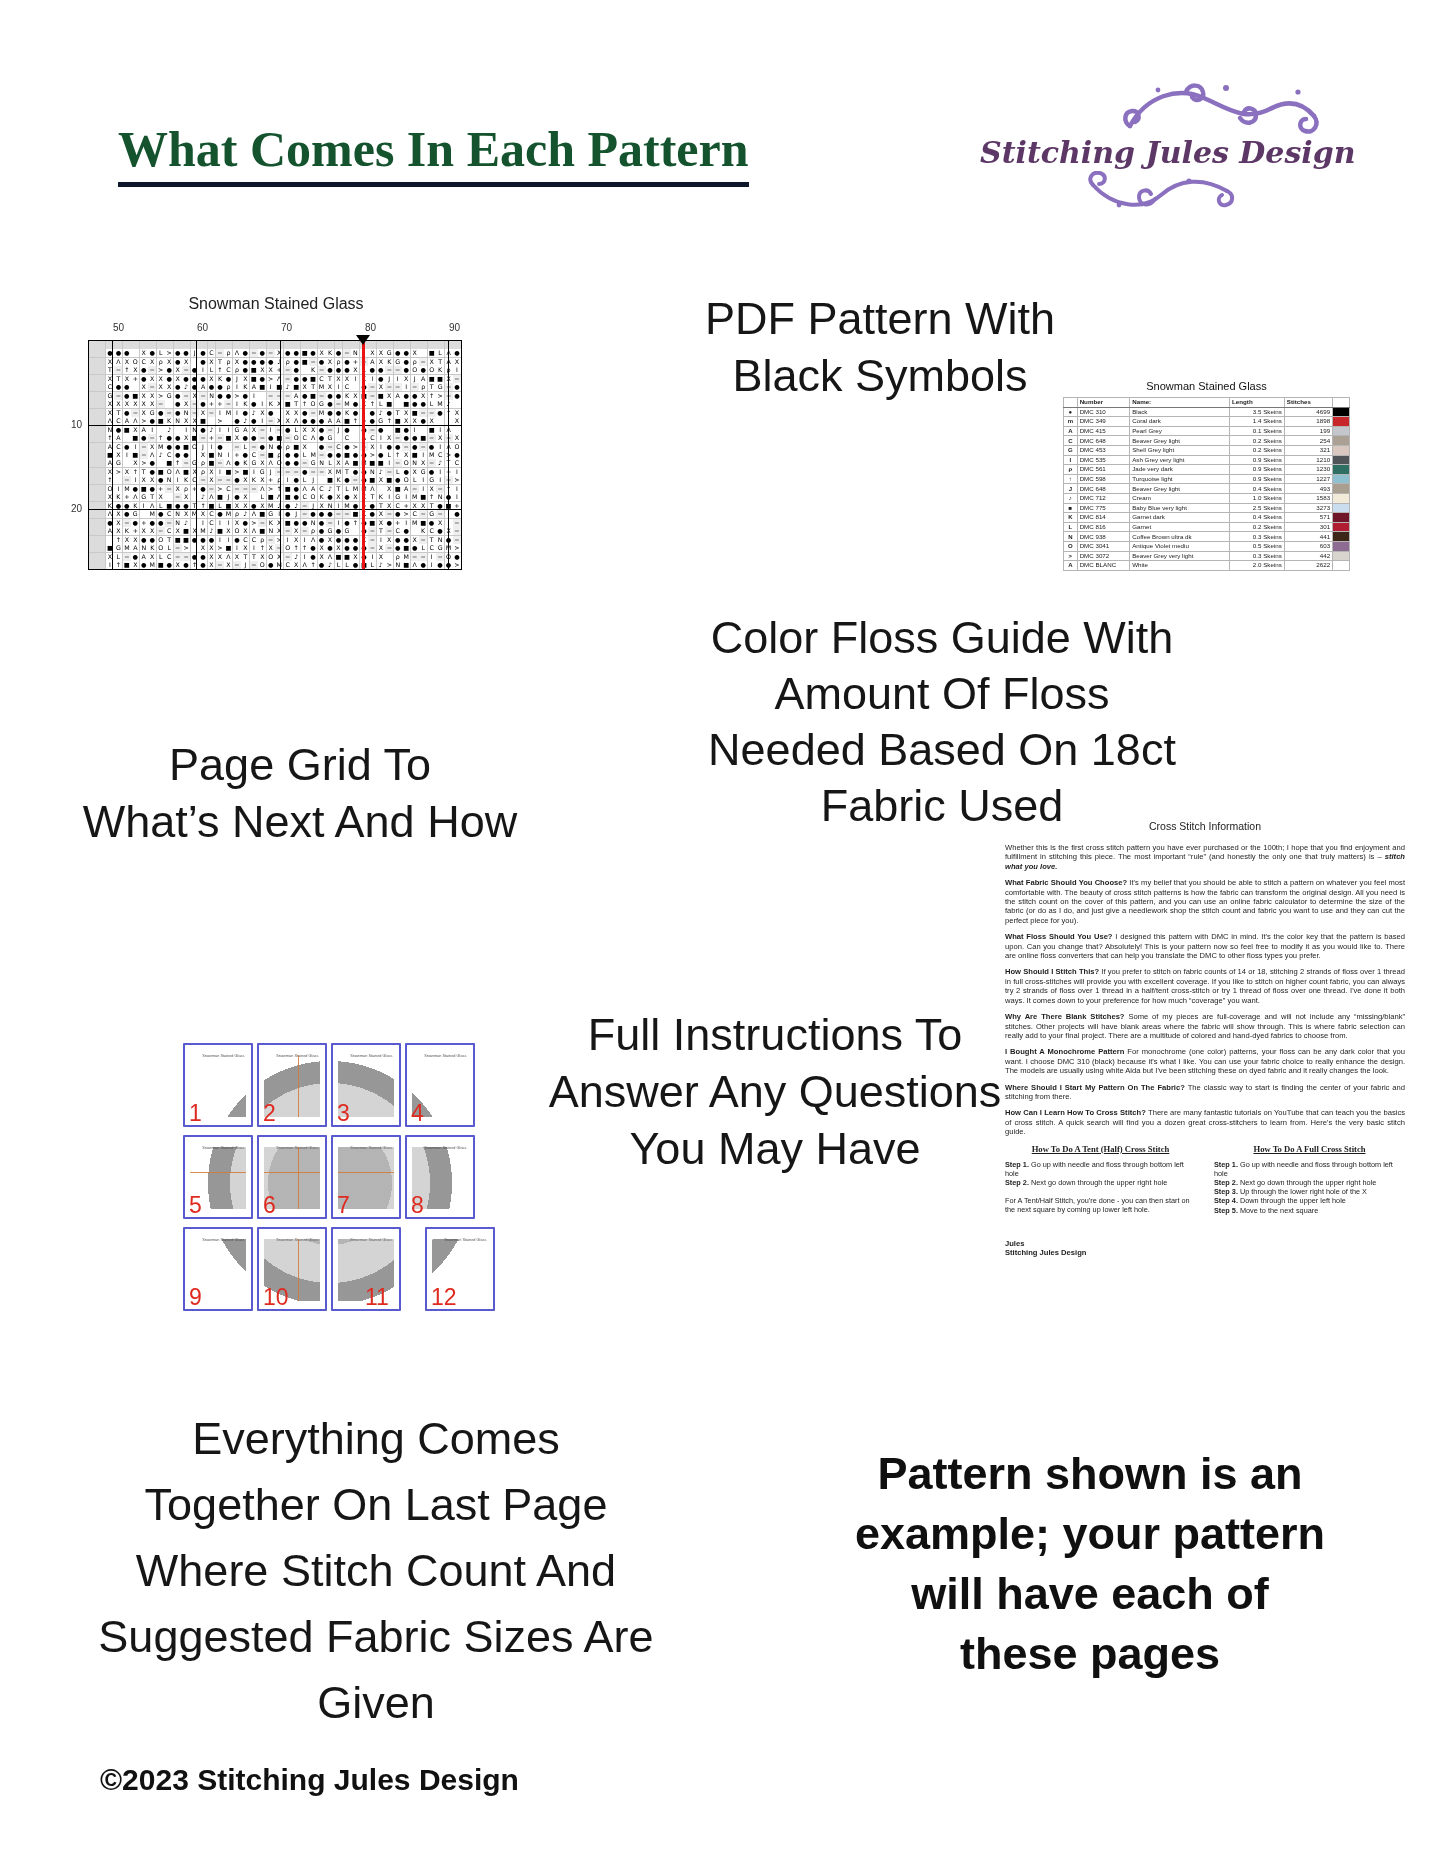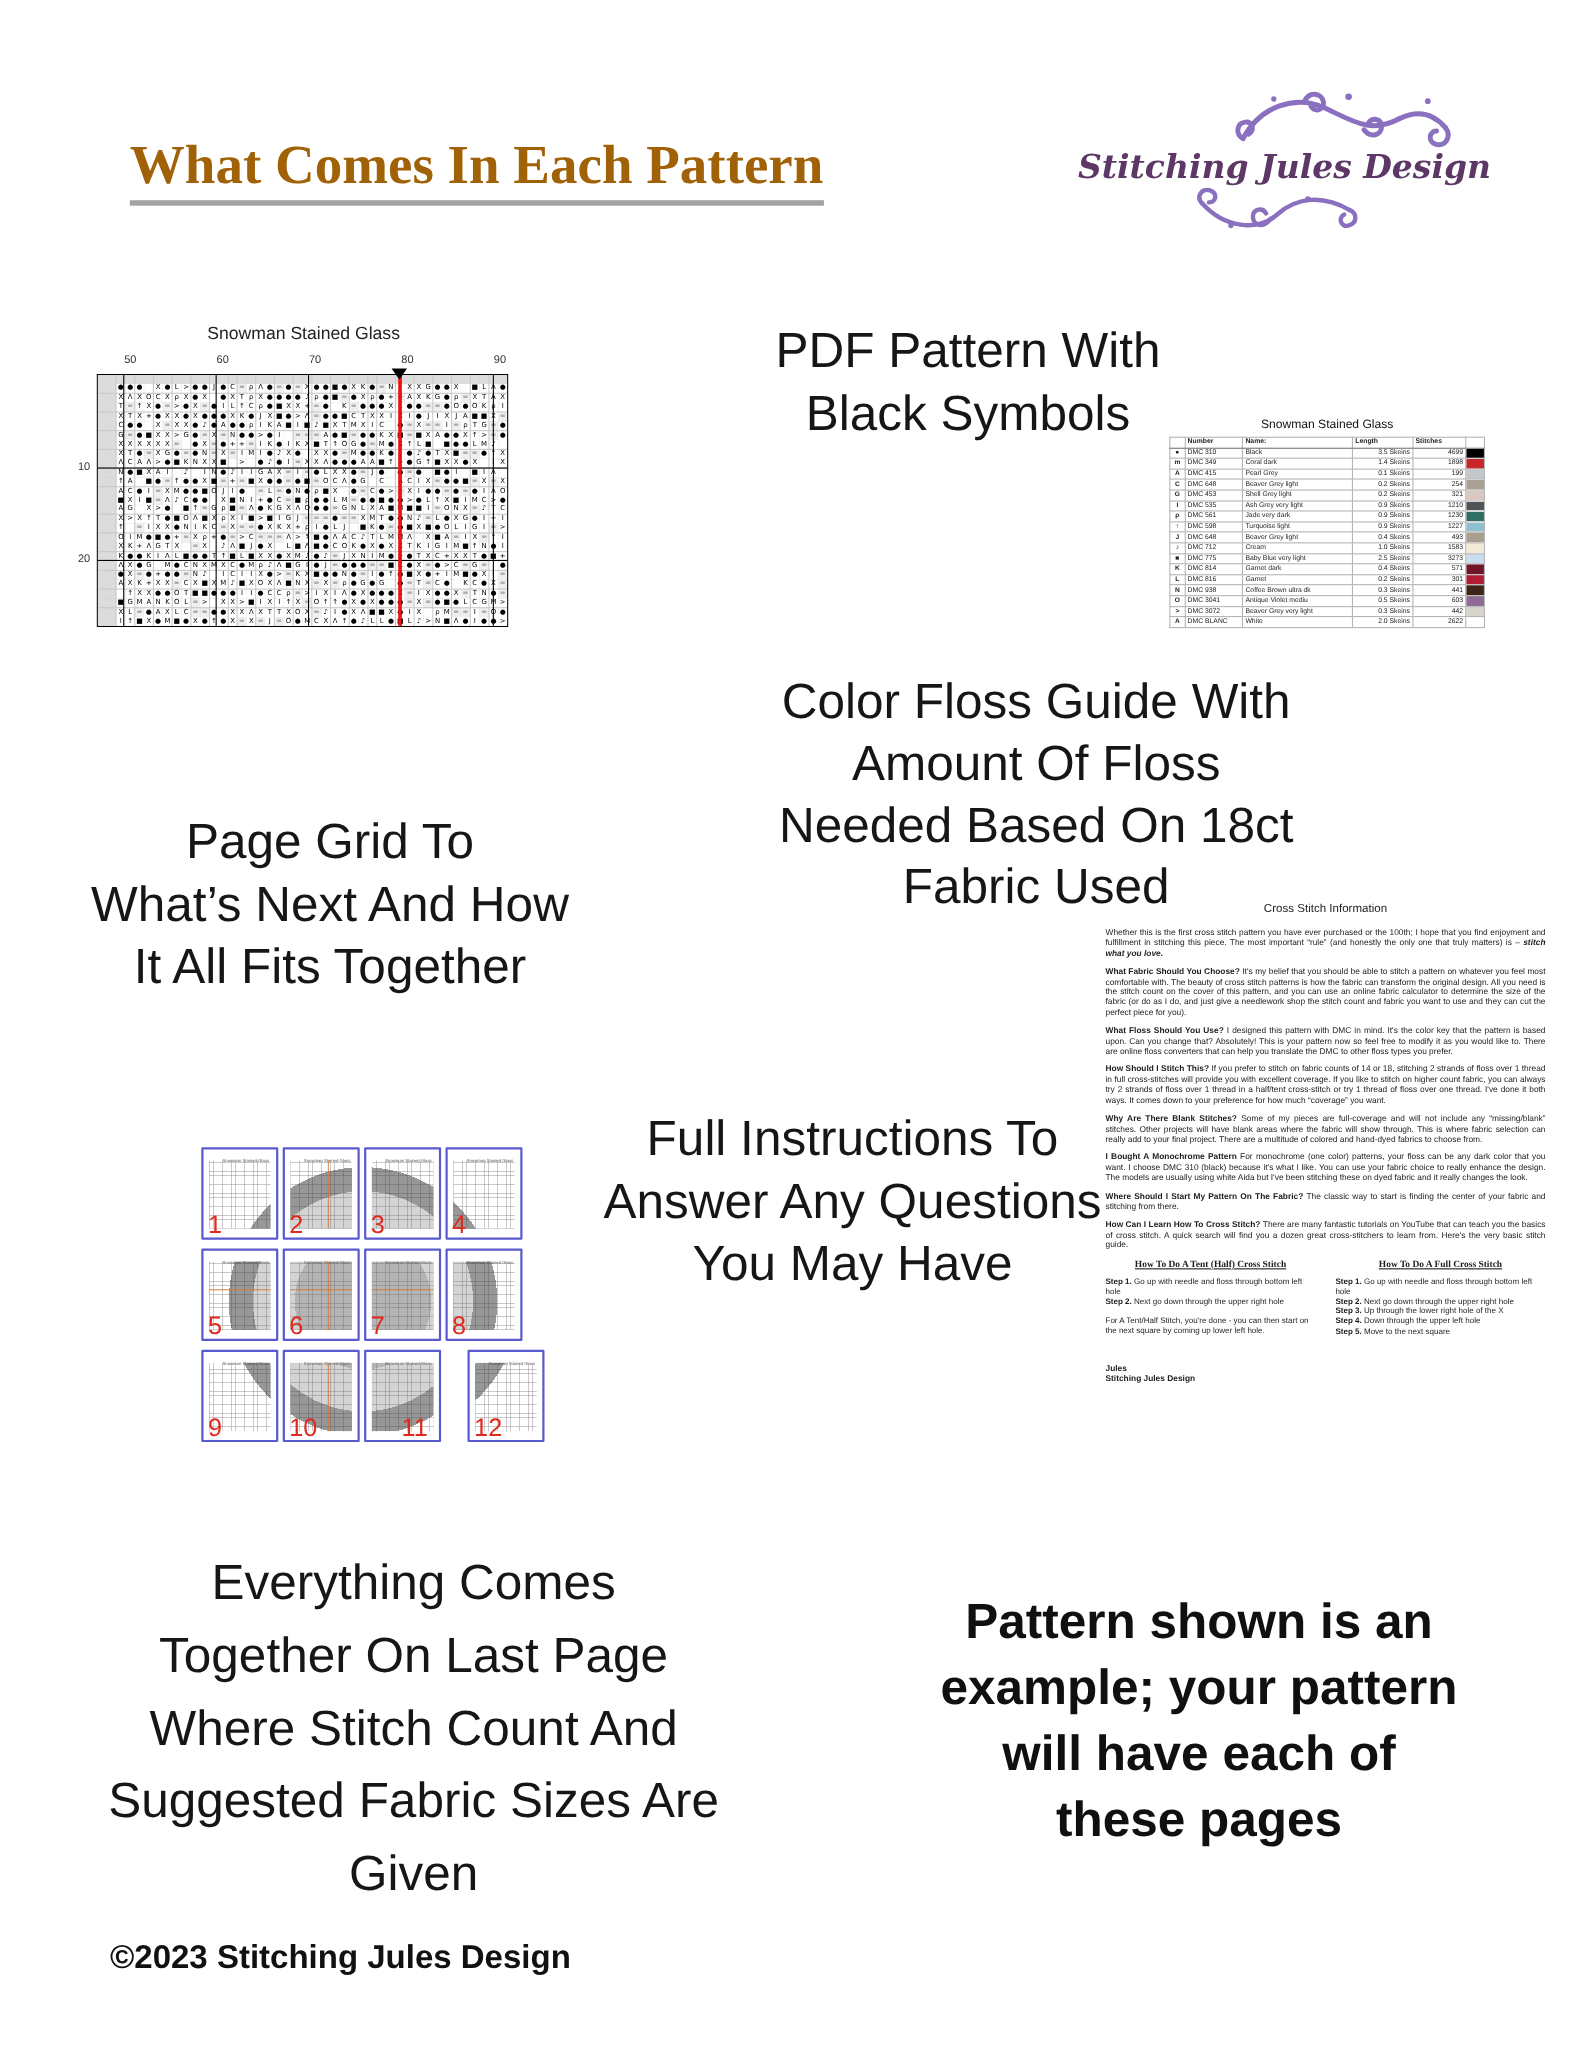--- a/index.html
+++ b/index.html
@@ -5,22 +5,22 @@
   html,body{margin:0;padding:0;}
   body{
     width:1445px;height:1871px;position:relative;background:#ffffff;
     font-family:"Liberation Sans","DejaVu Sans",sans-serif;color:#1a1a1a;
     overflow:hidden;
   }
   
   .page-title{
     position:absolute;left:118px;top:122px;
     font-family:"Liberation Serif","DejaVu Serif",serif;
-    font-size:50px;font-weight:700;color:#a16207;
-    border-bottom:5px solid #a3a3a3;padding-bottom:5px;line-height:1.1;
+    font-size:50px;font-weight:700;color:#14532d;
+    border-bottom:5px solid #0f172a;padding-bottom:5px;line-height:1.1;
     white-space:nowrap;
   }
   .logo{position:absolute;left:980px;top:78px;width:360px;text-align:center;}
   .logo svg{display:block;}
   .logo .swirl-top{margin:0 0 0 auto;width:200px;height:58px;transform:translateX(-18px);}
   .logo .swirl-bottom{margin:2px auto 0;width:150px;height:44px;}
   .logo-text{
     font-family:"DejaVu Serif","Liberation Serif",serif;
     font-style:italic;font-weight:700;font-size:30px;color:#5d3766;
     white-space:nowrap;line-height:1.1;
@@ -1516,21 +1516,20 @@
   </div>
 <div class="caption caption-floss">
     <div>Color Floss Guide With</div>
     <div>Amount Of Floss</div>
     <div>Needed Based On 18ct</div>
     <div>Fabric Used</div>
   </div>
 <div class="caption caption-grid">
     <div>Page Grid To</div>
     <div>What’s Next And How</div>
-    <div>It All Fits Together</div>
   </div>
 <div class="caption caption-instr">
     <div>Full Instructions To</div>
     <div>Answer Any Questions</div>
     <div>You May Have</div>
   </div>
 <div class="caption caption-last">
     <div>Everything Comes</div>
     <div>Together On Last Page</div>
     <div>Where Stitch Count And</div>

